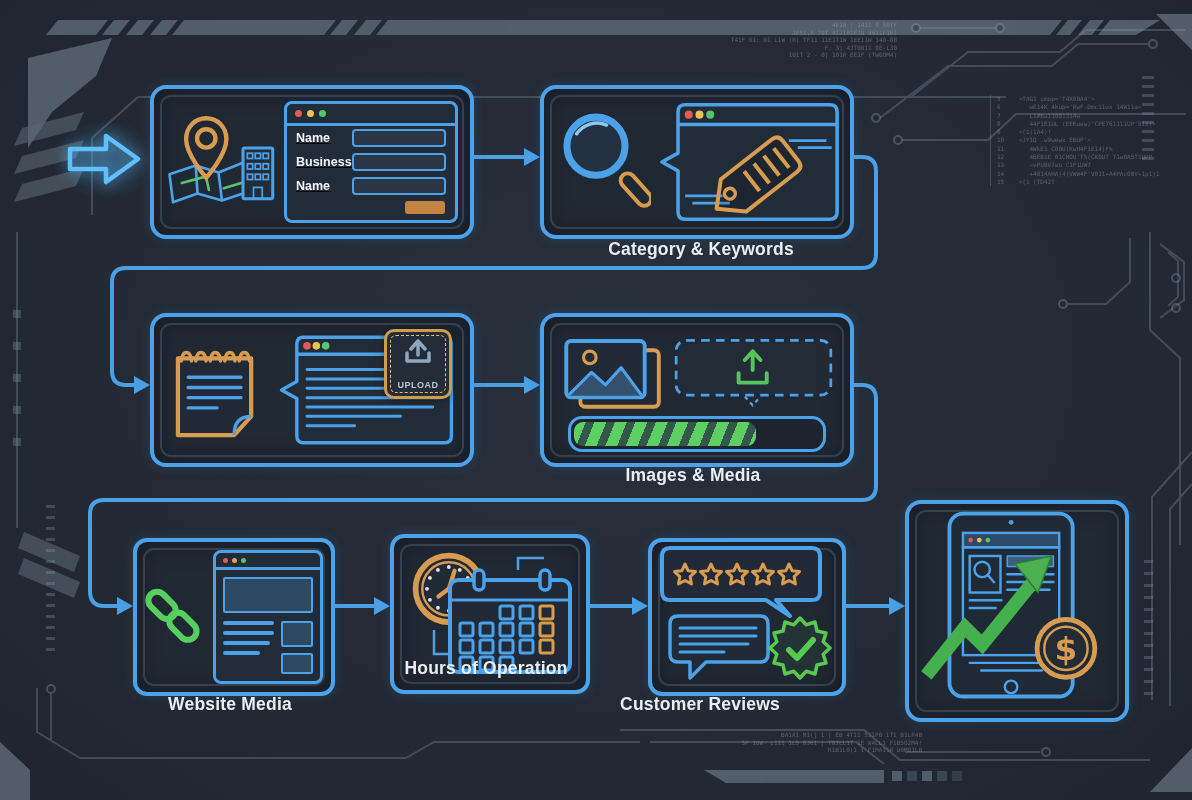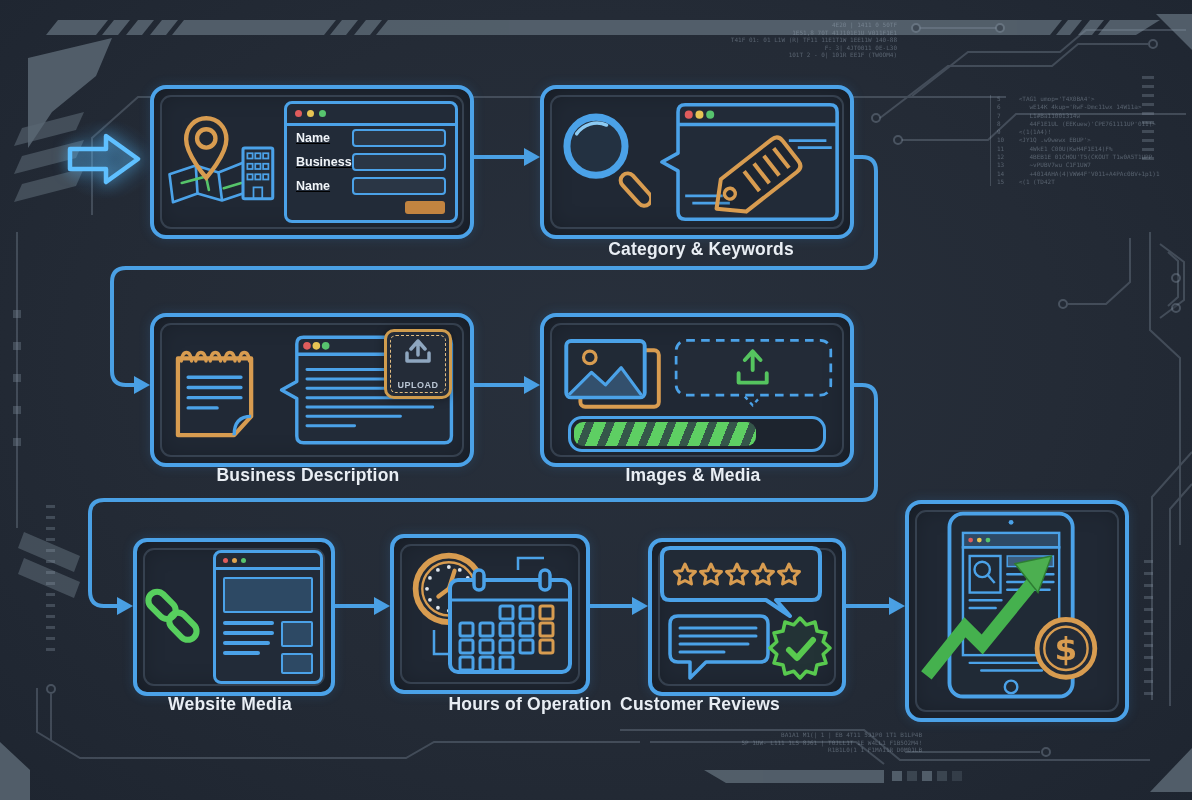--- a/index.html
+++ b/index.html
@@ -323,21 +323,20 @@
       <svg width="210" height="130" viewBox="0 0 218 136">
         <path d="M36,6 H202 Q210,6 210,14 V122 Q210,130 202,130 H36 Q28,130 28,122 V78 L10,68 L28,58 V14 Q28,6 36,6 Z" stroke="#4ba2e8" stroke-width="4" fill="#222b38" stroke-linejoin="round"></path>
         <path d="M28,26 H210" stroke="#4ba2e8" stroke-width="4"></path>
         <circle cx="40" cy="16" r="4.5" fill="#e05c5c"></circle>
           <circle cx="51" cy="16" r="4.5" fill="#e6c454"></circle>
           <circle cx="62" cy="16" r="4.5" fill="#57c46e"></circle>
         <path d="M40,44 H196 M40,55 H196 M40,66 H190 M40,77 H196 M40,88 H188 M40,99 H150 M40,110 H96" stroke="#4ba2e8" stroke-width="3.5" fill="none" stroke-linecap="round"></path>
       </svg>
     </div>
   </div>
-  <div class="plabel" style="left:308px;top:465px;">Business Description</div>
 
   <div class="panel" id="p4" style="left:540px;top:313px;width:306px;height:146px;">
     <div class="bezel"></div>
     <div style="position:absolute;inset:0;display:flex;align-items:flex-start;gap:8px;padding:10px 16px 0;">
       <svg width="128" height="100" viewBox="0 0 134 104">
         <rect x="26" y="18" width="100" height="72" rx="6" stroke="#d89c50" stroke-width="5" fill="none"></rect>
         <rect x="8" y="6" width="100" height="72" rx="6" stroke="#4ba2e8" stroke-width="5" fill="#212a36"></rect>
         <clipPath id="pc">
             <rect x="10" y="8" width="96" height="68" rx="5"></rect>
           </clipPath>
@@ -436,21 +435,21 @@
           <rect x="56" y="93" width="13" height="13" rx="2"></rect>
         </g>
         <g stroke="#d89c50" stroke-width="3" fill="none">
           <rect x="96" y="42" width="13" height="13" rx="2"></rect>
           <rect x="96" y="59" width="13" height="13" rx="2"></rect>
           <rect x="96" y="76" width="13" height="13" rx="2"></rect>
         </g>
       </g>
     </svg>
   </div>
-  <div class="plabel" style="left:486px;top:694px;margin-left:44px;">Hours of Operation</div>
+  <div class="plabel" style="left:486px;top:658px;">Hours of Operation</div>
 
   <div class="panel" id="p7" style="left:648px;top:538px;width:190px;height:150px;border-radius:14px;">
     <div class="bezel"></div>
     <svg class="abs" style="left:2px;top:0" width="178" height="142" viewBox="0 0 178 142">
       <defs>
         <path id="st" d="M0,-11 L3.2,-4.2 L10.5,-3.4 L5.2,1.7 L6.5,8.9 L0,5.5 L-6.5,8.9 L-5.2,1.7 L-10.5,-3.4 L-3.2,-4.2 Z"></path>
       </defs>
       <g>
         <path d="M16,6 H158 Q166,6 166,14 V50 Q166,58 158,58 H122 L136,74 L112,58 H16 Q8,58 8,50 V14 Q8,6 16,6 Z" stroke="#4ba2e8" stroke-width="4" fill="#212a36" stroke-linejoin="round"></path>
         <g stroke="#d89c50" stroke-width="3" fill="none" stroke-linejoin="round">

